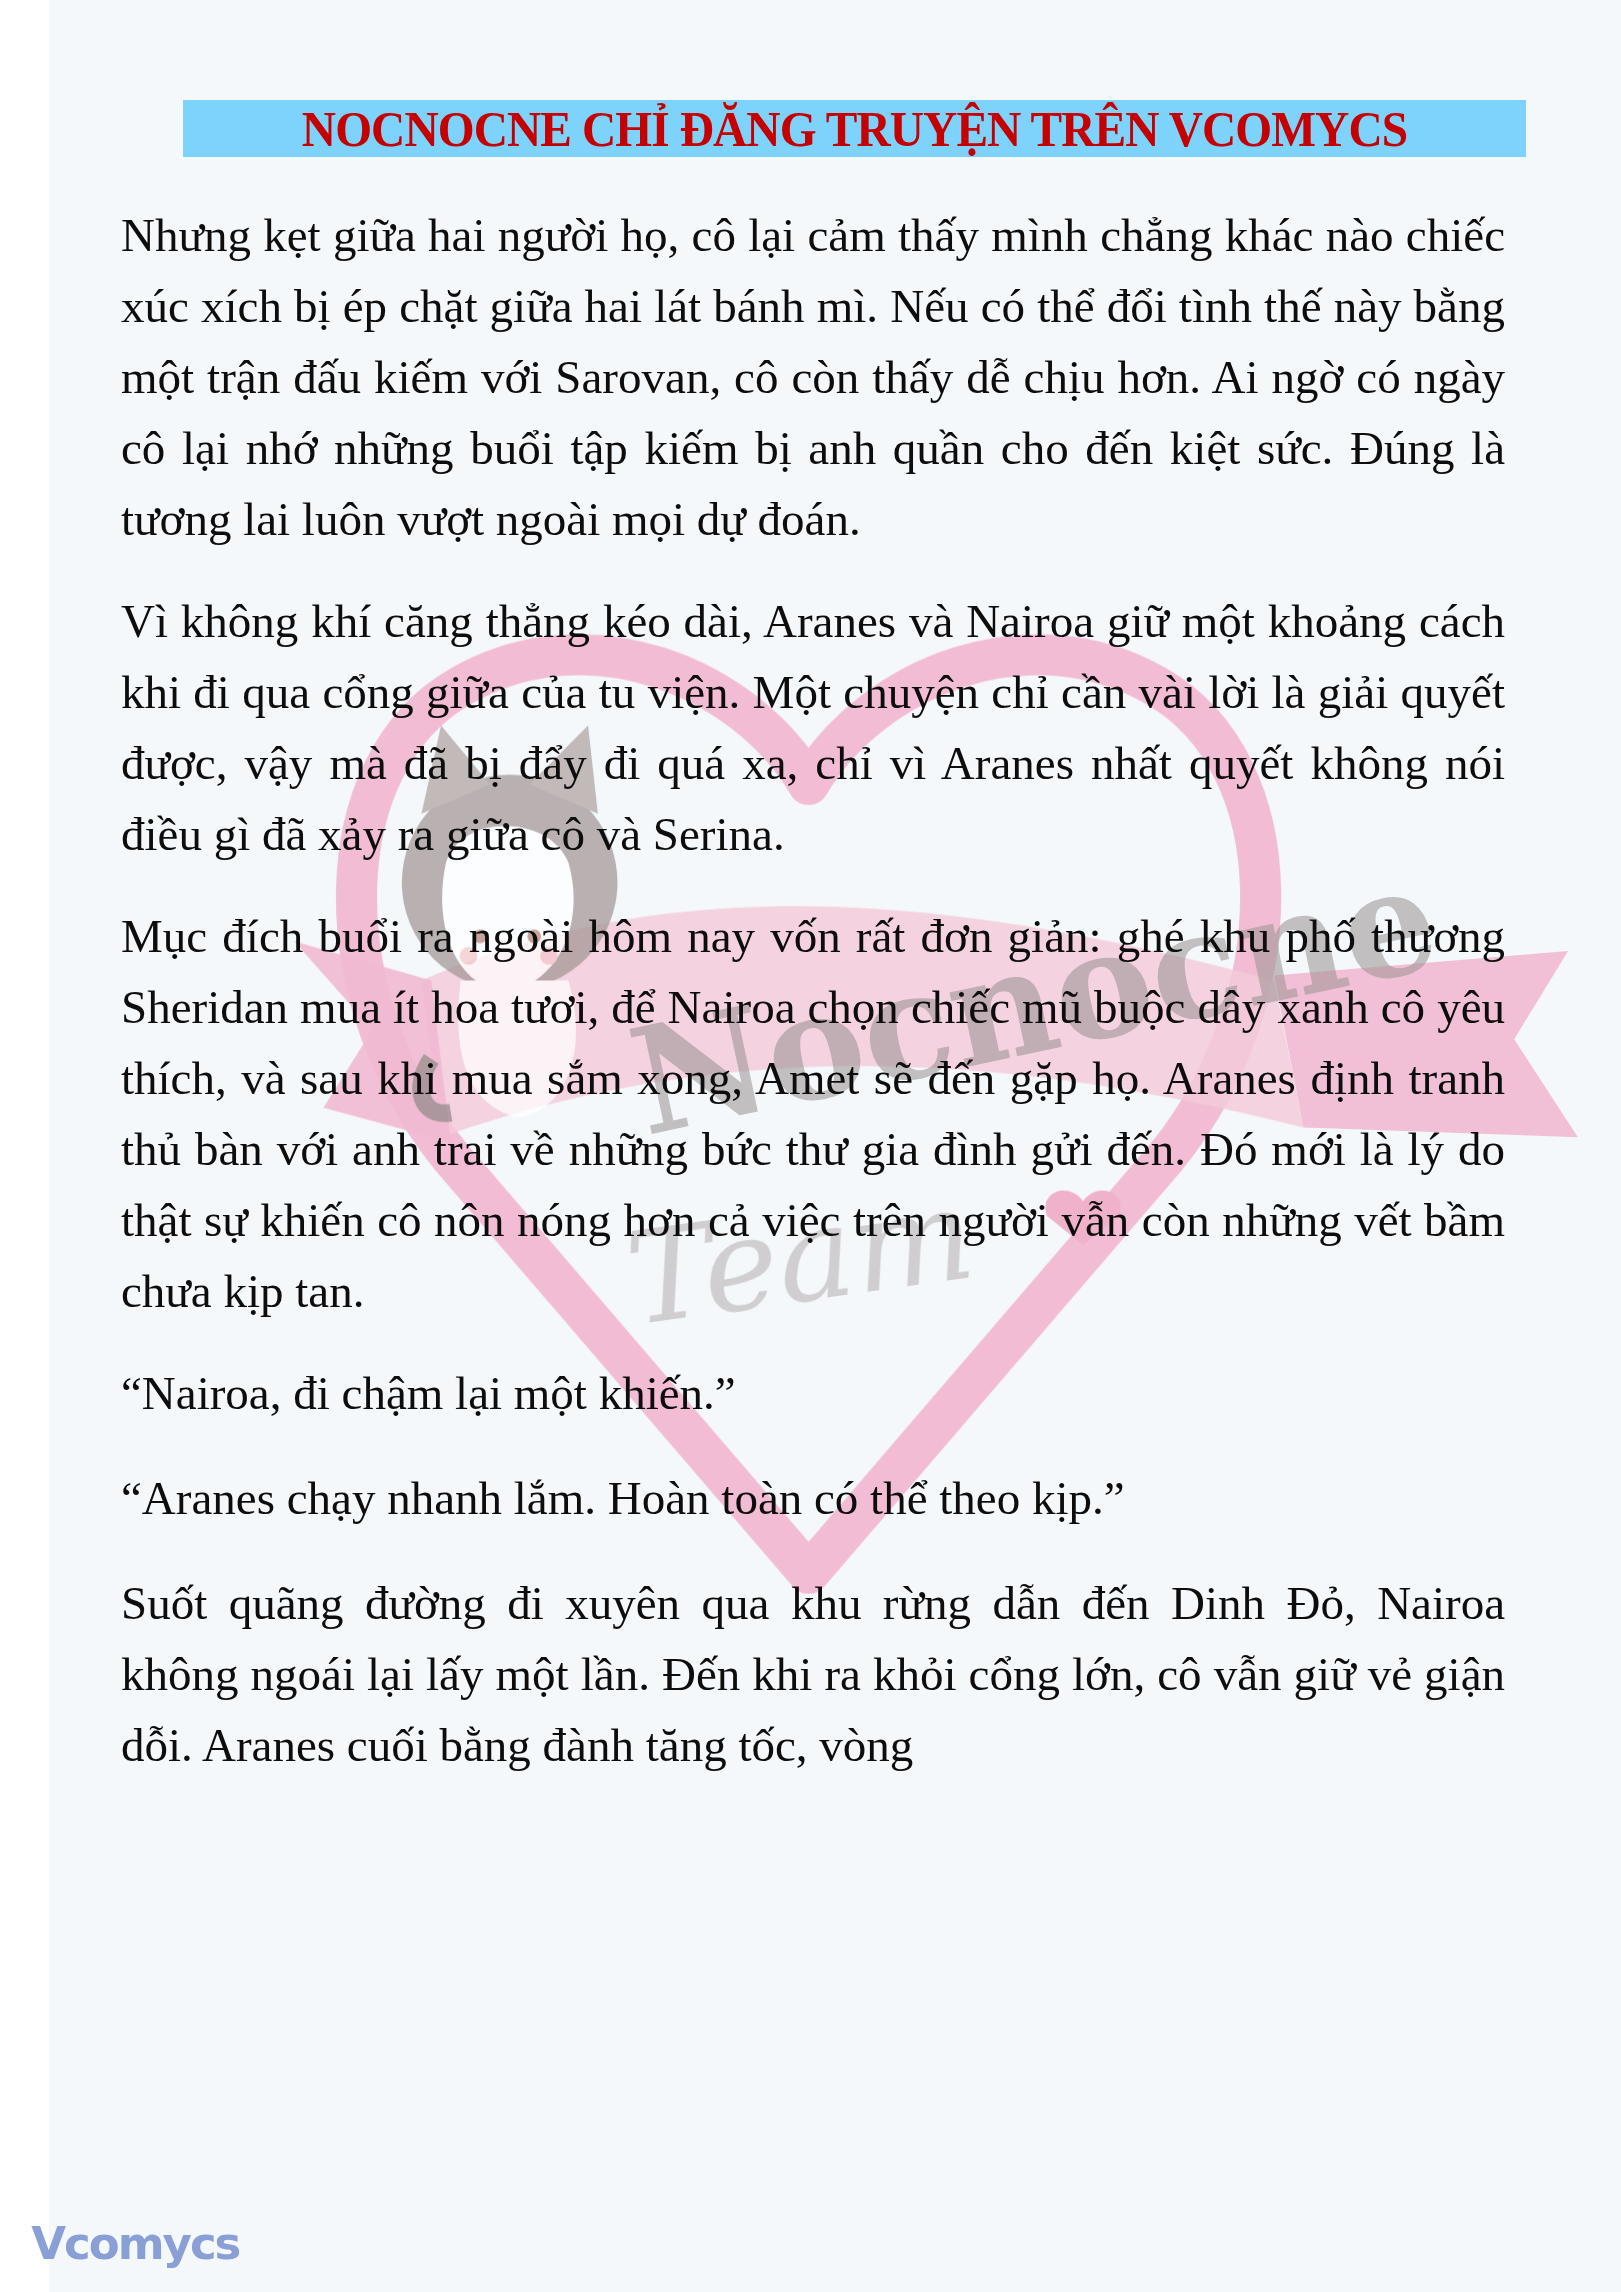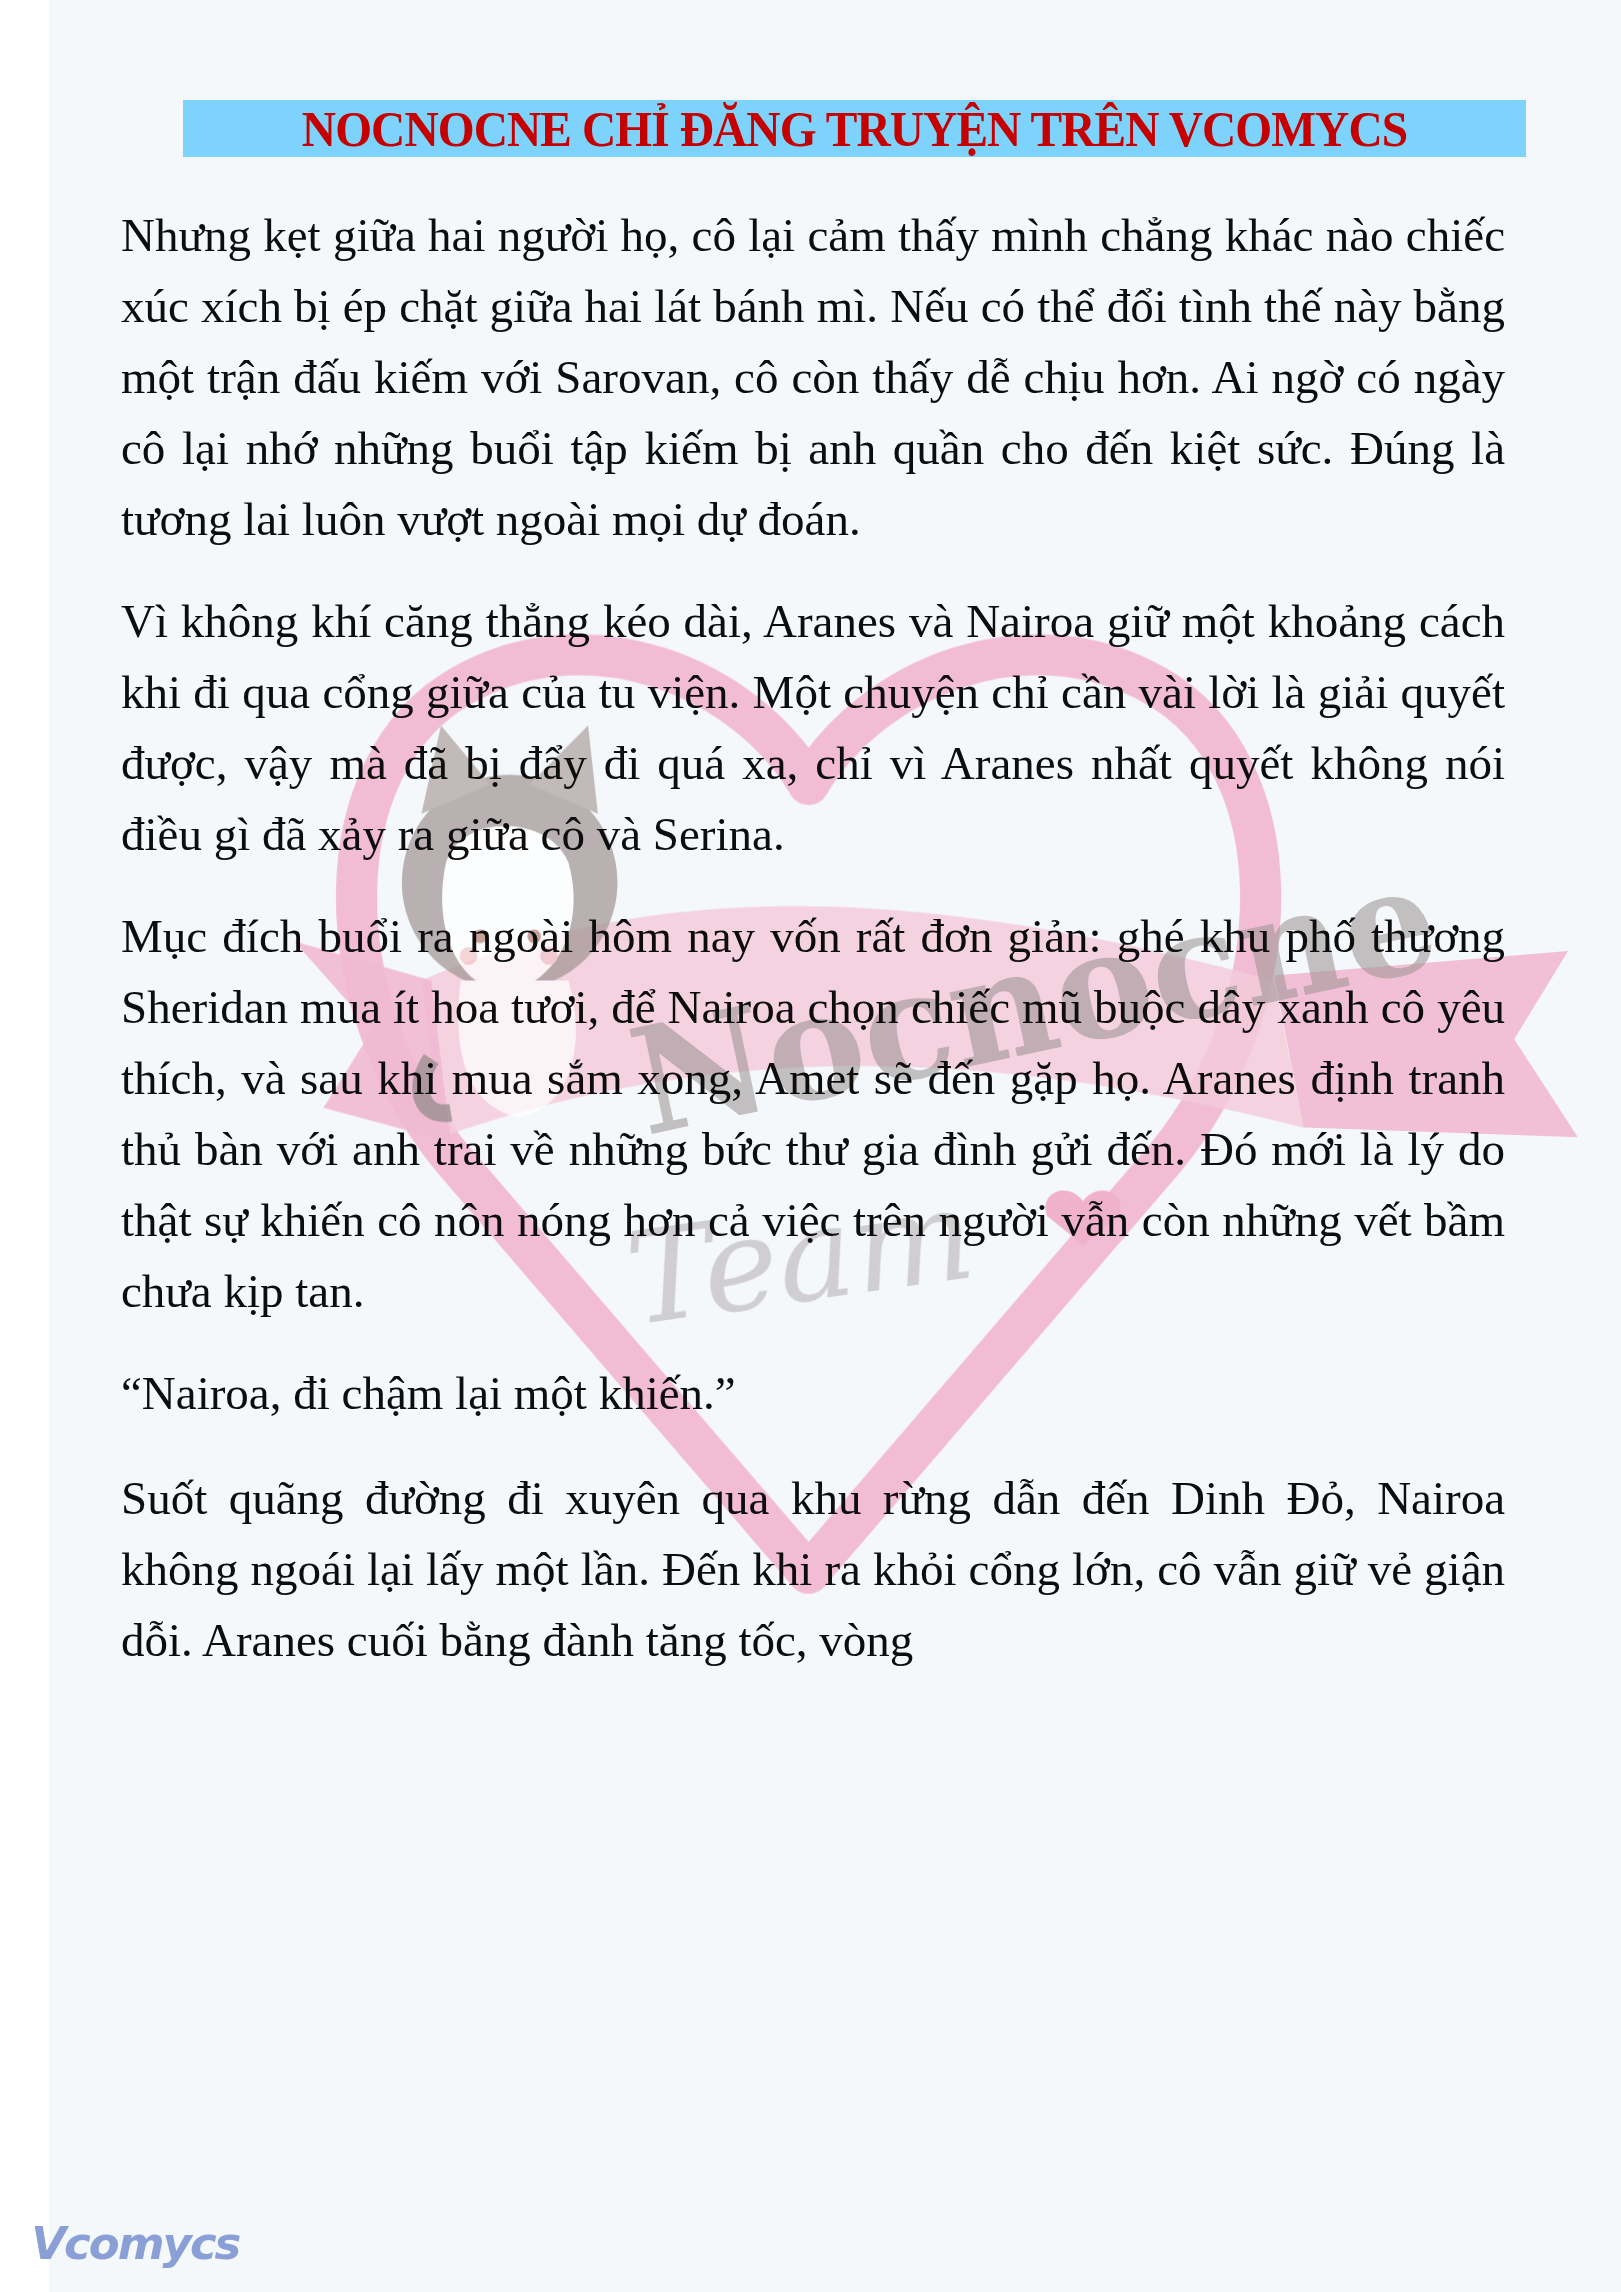--- a/index.html
+++ b/index.html
@@ -27,21 +27,21 @@
     position:absolute; left:121px; top:200px; width:1384px;
     color:#0d0d0d; font-size:47px; line-height:71px;
   }
   .para { margin:0 0 31px 0; text-align:justify; text-align-last:left; }
   .para.dialog { margin-bottom:34px; }
   .footer-logo {
     position:absolute; left:27.4px; top:2217px; width:216px; height:59px;
   }
   .footer-logo-text {
     position:absolute; left:3.9px; top:0; font-family:"DejaVu Sans",sans-serif;
-    font-size:45px; font-style:italic; font-weight:bold; letter-spacing:-2px;
+    font-size:45px; font-weight:bold; letter-spacing:-2px;
     color:#8a9fd6; white-space:nowrap;
   }
 </style>
 </head>
 <body>
 
 <div class="page"></div>
 
 <svg class="watermark" viewBox="0 0 1654 2339" xmlns="http://www.w3.org/2000/svg">
   <g opacity="0.9">
@@ -74,19 +74,20 @@
 
 <div class="title-band">
   <div class="title-text">NOCNOCNE CHỈ ĐĂNG TRUYỆN TRÊN VCOMYCS</div>
 </div>
 
 <div class="body-text">
   <p class="para">Nhưng kẹt giữa hai người họ, cô lại cảm thấy mình chẳng khác nào chiếc xúc xích bị ép chặt giữa hai lát bánh mì. Nếu có thể đổi tình thế này bằng một trận đấu kiếm với Sarovan, cô còn thấy dễ chịu hơn. Ai ngờ có ngày cô lại nhớ những buổi tập kiếm bị anh quần cho đến kiệt sức. Đúng là tương lai luôn vượt ngoài mọi dự đoán.</p>
   <p class="para">Vì không khí căng thẳng kéo dài, Aranes và Nairoa giữ một khoảng cách khi đi qua cổng giữa của tu viện. Một chuyện chỉ cần vài lời là giải quyết được, vậy mà đã bị đẩy đi quá xa, chỉ vì Aranes nhất quyết không nói điều gì đã xảy ra giữa cô và Serina.</p>
   <p class="para">Mục đích buổi ra ngoài hôm nay vốn rất đơn giản: ghé khu phố thương Sheridan mua ít hoa tươi, để Nairoa chọn chiếc mũ buộc dây xanh cô yêu thích, và sau khi mua sắm xong, Amet sẽ đến gặp họ. Aranes định tranh thủ bàn với anh trai về những bức thư gia đình gửi đến. Đó mới là lý do thật sự khiến cô nôn nóng hơn cả việc trên người vẫn còn những vết bầm chưa kịp tan.</p>
   <p class="para dialog">“Nairoa, đi chậm lại một khiến.”</p>
+  <p class="para dialog">“Aranes chạy nhanh lắm. Hoàn toàn có thể theo kịp.”</p>
   <p class="para">Suốt quãng đường đi xuyên qua khu rừng dẫn đến Dinh Đỏ, Nairoa không ngoái lại lấy một lần. Đến khi ra khỏi cổng lớn, cô vẫn giữ vẻ giận dỗi. Aranes cuối bằng đành tăng tốc, vòng</p>
 </div>
 
 <div class="footer-logo">
   <span class="footer-logo-text">Vcomycs</span>
 </div>
 
 
 </body></html>

